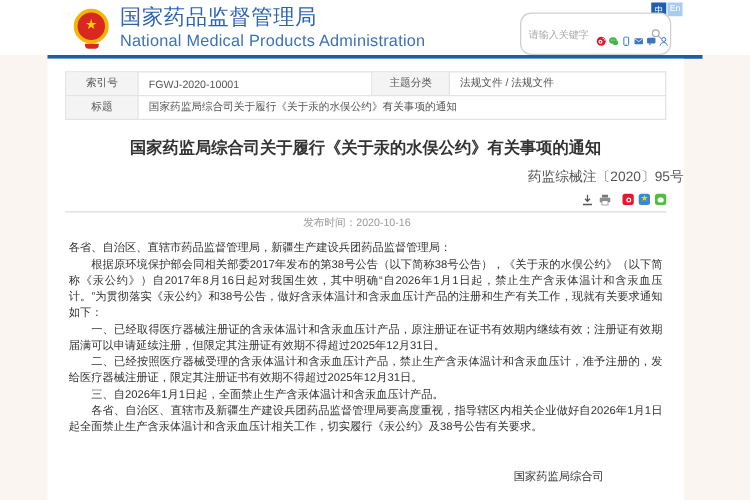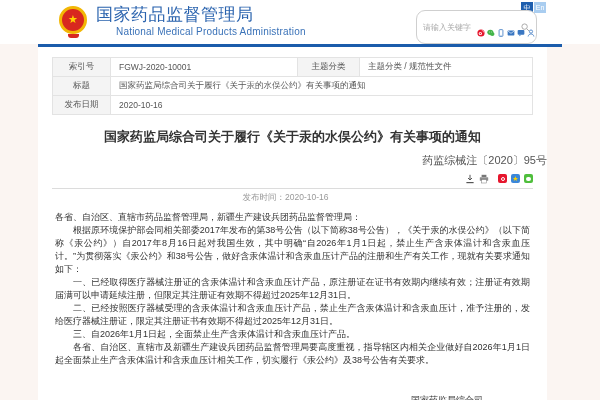--- a/index.html
+++ b/index.html
@@ -14,21 +14,21 @@
   .logo-link { position:absolute; left:58px; top:4px; display:flex; align-items:center; cursor:pointer; }
   .emblem { width:31px; height:34px; position:relative; }
   .emblem .ring {
     position:absolute; left:1px; top:2px; width:28px; height:28px; border-radius:50%;
     background:#d8281f; border:3px solid #f2b705; display:flex; align-items:center; justify-content:center;
   }
   .emblem .star { color:#ffd400; font-size:11px; line-height:1; margin-top:-2px; }
   .emblem .base { position:absolute; left:10px; bottom:0; width:11px; height:4px; background:#d8281f; border-radius:0 0 3px 3px; }
   .agency { margin-left:7px; }
   .agency-cn { font-size:17px; font-weight:normal; color:#2a63ae; letter-spacing:0.5px; line-height:19px; }
-  .agency-en { font-size:10px; color:#3a72b8; margin-top:2px; letter-spacing:0.2px;margin-left:20px; }
+  .agency-en { font-size:13px; color:#3a72b8; margin-top:2px; letter-spacing:0.2px; }
   .lang { position:absolute; right:54px; top:2px; display:flex; gap:1px; }
   .lang-btn { width:12px; height:11px; font-size:7px; color:#fff; display:flex; align-items:center; justify-content:center; cursor:pointer; }
   .lang-zh { background:#1f5fae; }
   .lang-en { background:#a9cdf0; }
   .search {
     position:absolute; left:416px; top:10px; width:121px; height:32px;
     border:1px solid #cfcfcf; border-radius:9px; background:#fff;
     display:flex; align-items:center; padding:16px 6px;
   }
   .search input {
@@ -140,29 +140,25 @@
           <col style="width:58px">
           <col style="width:187px">
           <col style="width:62px">
           <col style="width:173px">
         </colgroup>
       <tbody>
           <tr>
         <td class="lab">索引号</td>
         <td>FGWJ-2020-10001</td>
         <td class="lab">主题分类</td>
-        <td>主题分类 / 规范性文件</td>
+        <td>法规文件 / 法规文件</td>
       </tr>
       <tr>
         <td class="lab">标题</td>
         <td colspan="3">国家药监局综合司关于履行《关于汞的水俣公约》有关事项的通知</td>
-      </tr>
-      <tr>
-        <td class="lab">发布日期</td>
-        <td colspan="3">2020-10-16</td>
       </tr>
     </tbody>
       </table>
 
     <div class="doc-title">国家药监局综合司关于履行《关于汞的水俣公约》有关事项的通知</div>
     <div class="doc-number">药监综械注〔2020〕95号</div>
 
     <div class="toolbar">
       <svg class="tool" viewBox="0 0 10 10">
         <path d="M5 0.8v5M3 4l2 2 2-2" stroke="#555" stroke-width="1" fill="none"></path>

